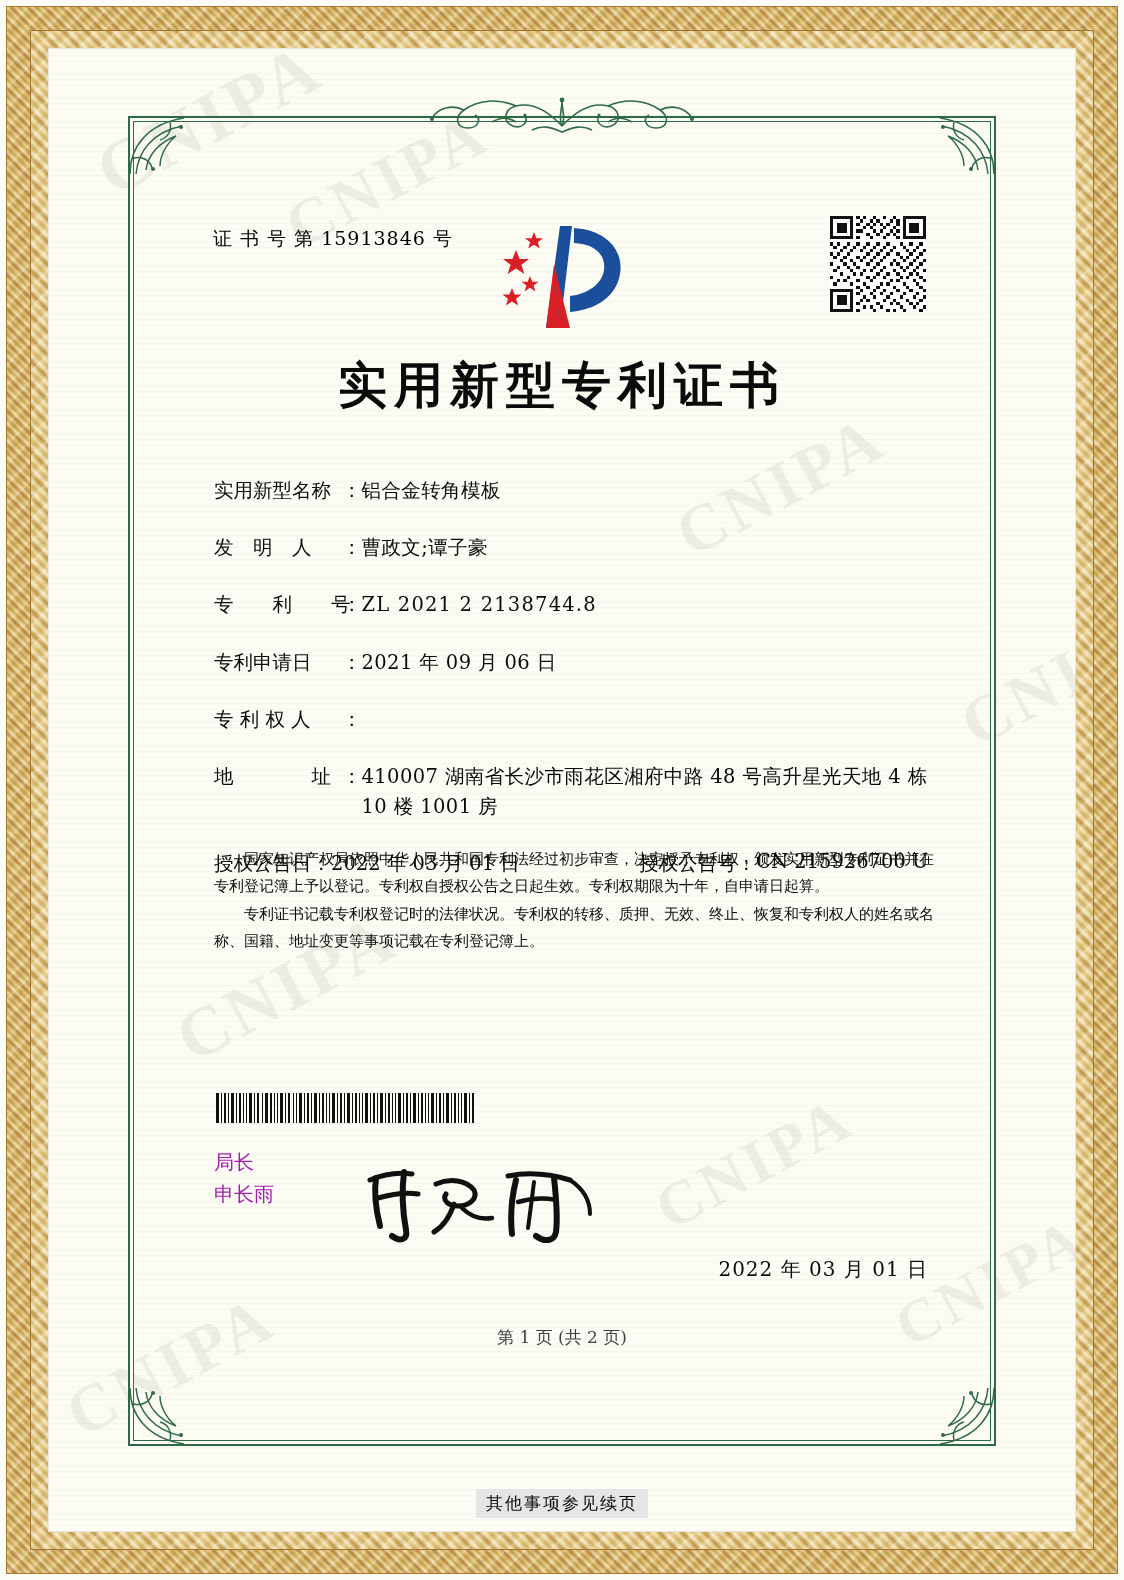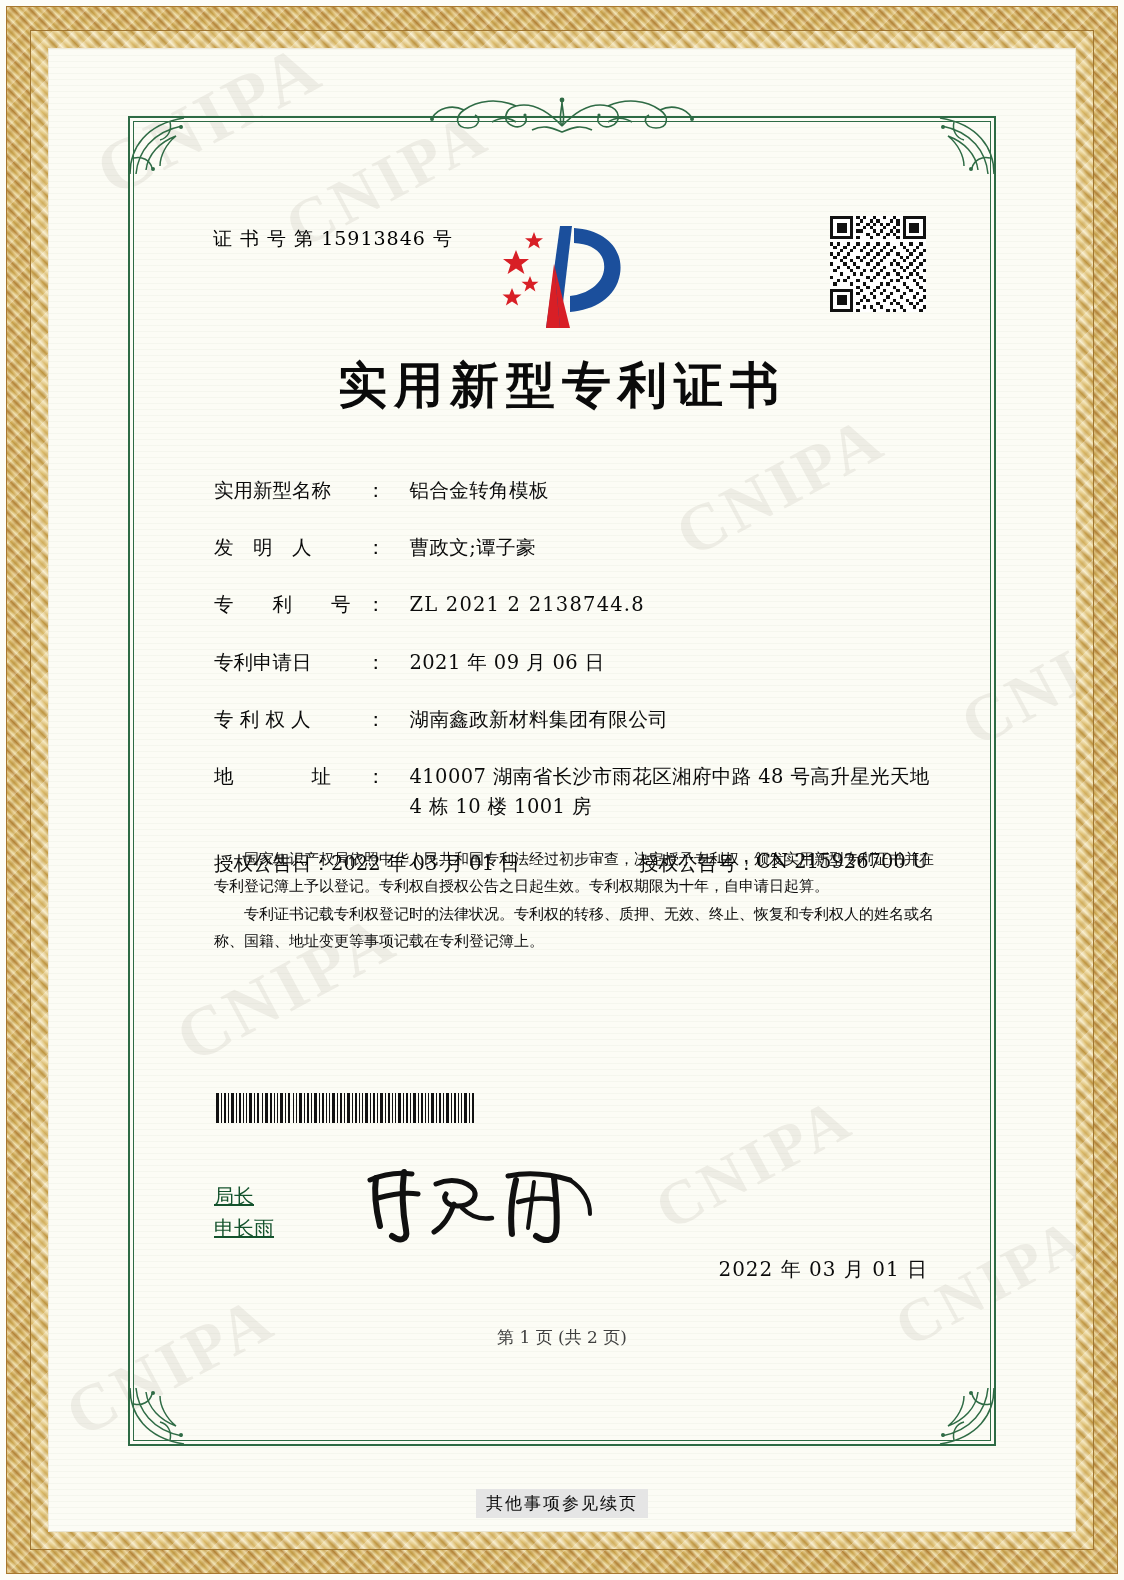--- a/index.html
+++ b/index.html
@@ -176,21 +176,20 @@
     right: 20px;
     top: 318px;
   }
   .field-row {
     display: flex;
     align-items: flex-start;
     margin-bottom: 27px;
     font-size: 19.5px;
     color: #0b0b0b;
     line-height: 1.55;
-    gap: 24px;
   }
   .field-label {
     width: 128px;
     flex: 0 0 128px;
     letter-spacing: 0px;
     white-space: pre;
   }
   .field-colon { flex: 0 0 14px; }
   .field-value {
     flex: 1 1 auto;
@@ -232,25 +231,24 @@
     left: 48px;
     top: 935px;
     height: 30px;
     width: 280px;
   }
   .barcode svg { width: 100%; height: 100%; display: block; }
 
   .sign-block {
     position: absolute;
     left: 46px;
-    top: 1022px;
+    top: 988px;
     font-size: 20px;
     line-height: 1.6;
-    color: #14532d;
-    text-decoration: underline;
+    color: #a21caf;
   }
   .signature {
     position: absolute;
     left: 190px;
     top: 1000px;
     width: 250px;
     height: 90px;
     color: #101010;
   }
   .signature svg { width: 100%; height: 100%; display: block; }
@@ -659,21 +657,20 @@
 
         <div class="field-row">
           <div class="field-label">专利申请日</div>
           <div class="field-colon">：</div>
           <div class="field-value">2021 年 09 月 06 日</div>
         </div>
 
         <div class="field-row">
           <div class="field-label">专 利 权 人</div>
           <div class="field-colon">：</div>
-          <div class="field-value">湖南鑫政新材料集团有限公司</div>
         </div>
 
         <div class="field-row">
           <div class="field-label">地　　　　址</div>
           <div class="field-colon">：</div>
           <div class="field-value">410007 湖南省长沙市雨花区湘府中路 48 号高升星光天地 4 栋 10 楼 1001 房</div>
         </div>
 
         <div class="dual-row">
           <div class="dual-left">

